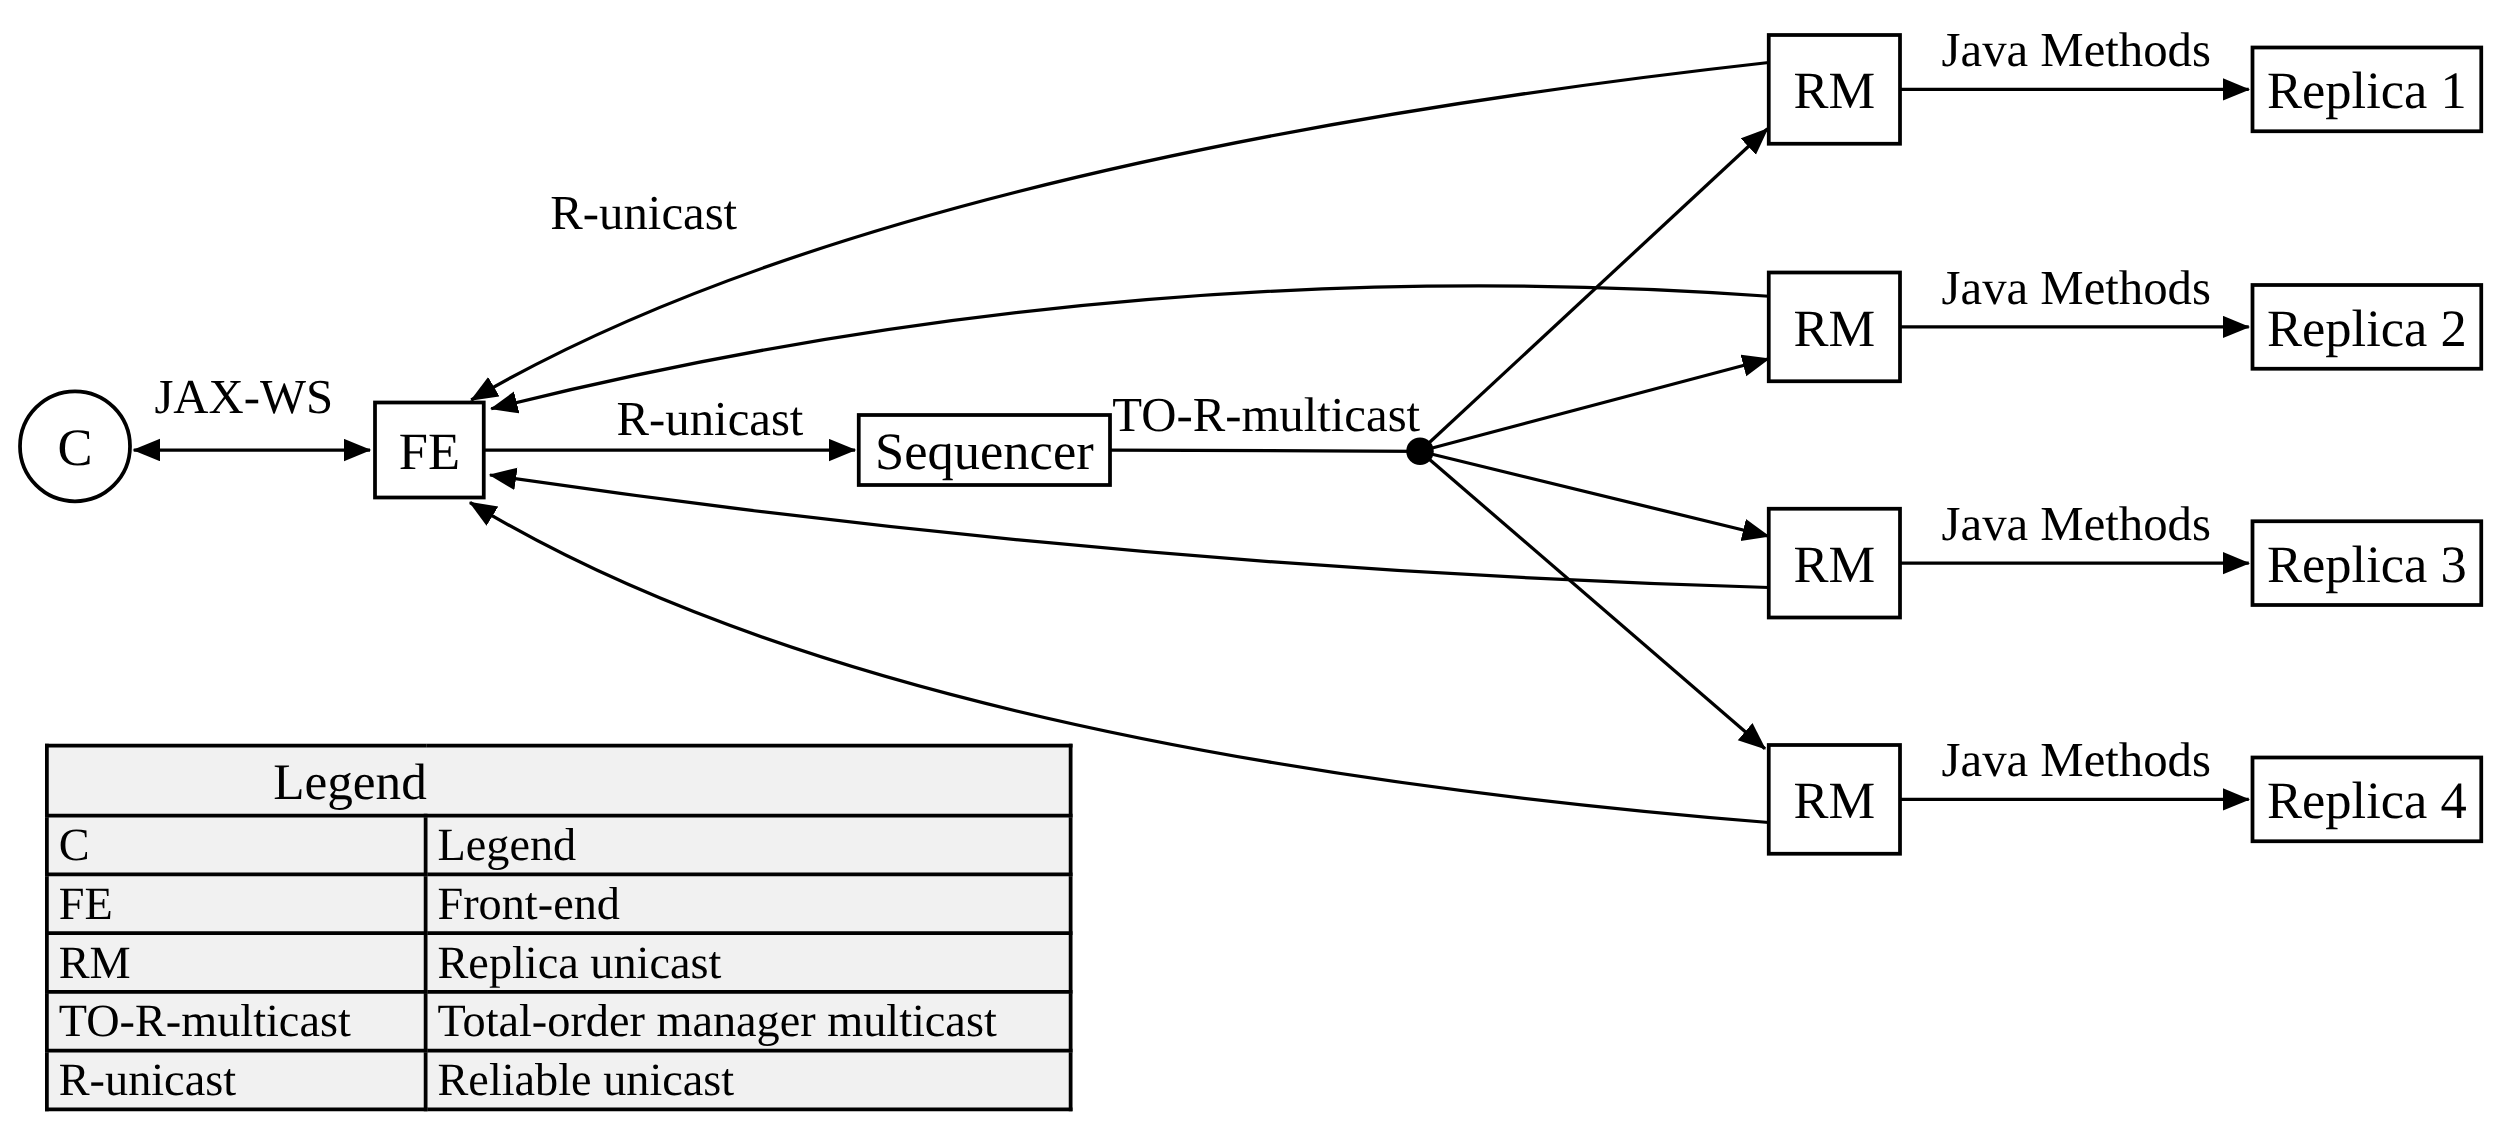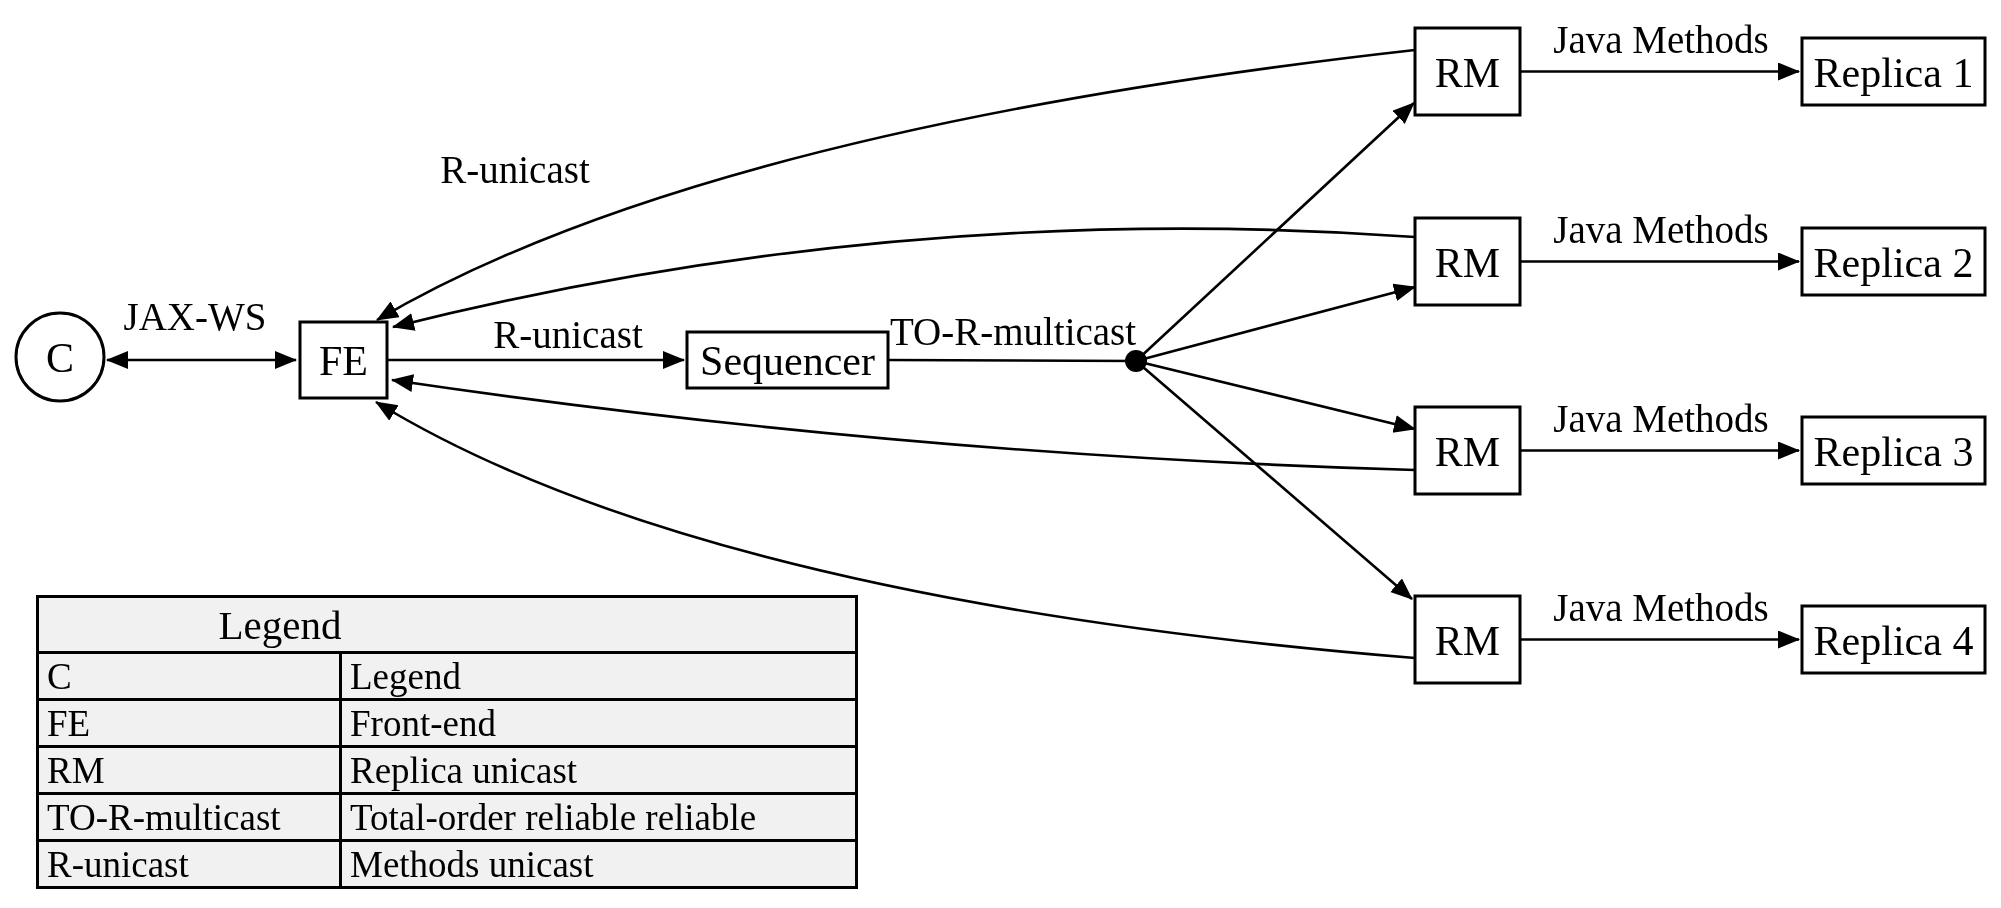--- a/index.html
+++ b/index.html
@@ -131,22 +131,22 @@
     <tr class="body">
       <td>FE</td>
       <td>Front-end</td>
     </tr>
     <tr class="body">
       <td>RM</td>
       <td>Replica unicast</td>
     </tr>
     <tr class="body">
       <td>TO-R-multicast</td>
-      <td>Total-order reliable reliable</td>
+      <td>Total-order manager multicast</td>
     </tr>
     <tr class="body">
       <td>R-unicast</td>
-      <td>Methods unicast</td>
+      <td>Reliable unicast</td>
     </tr>
   </tbody>
     </table>
 
 </div>
 
 </body></html>

